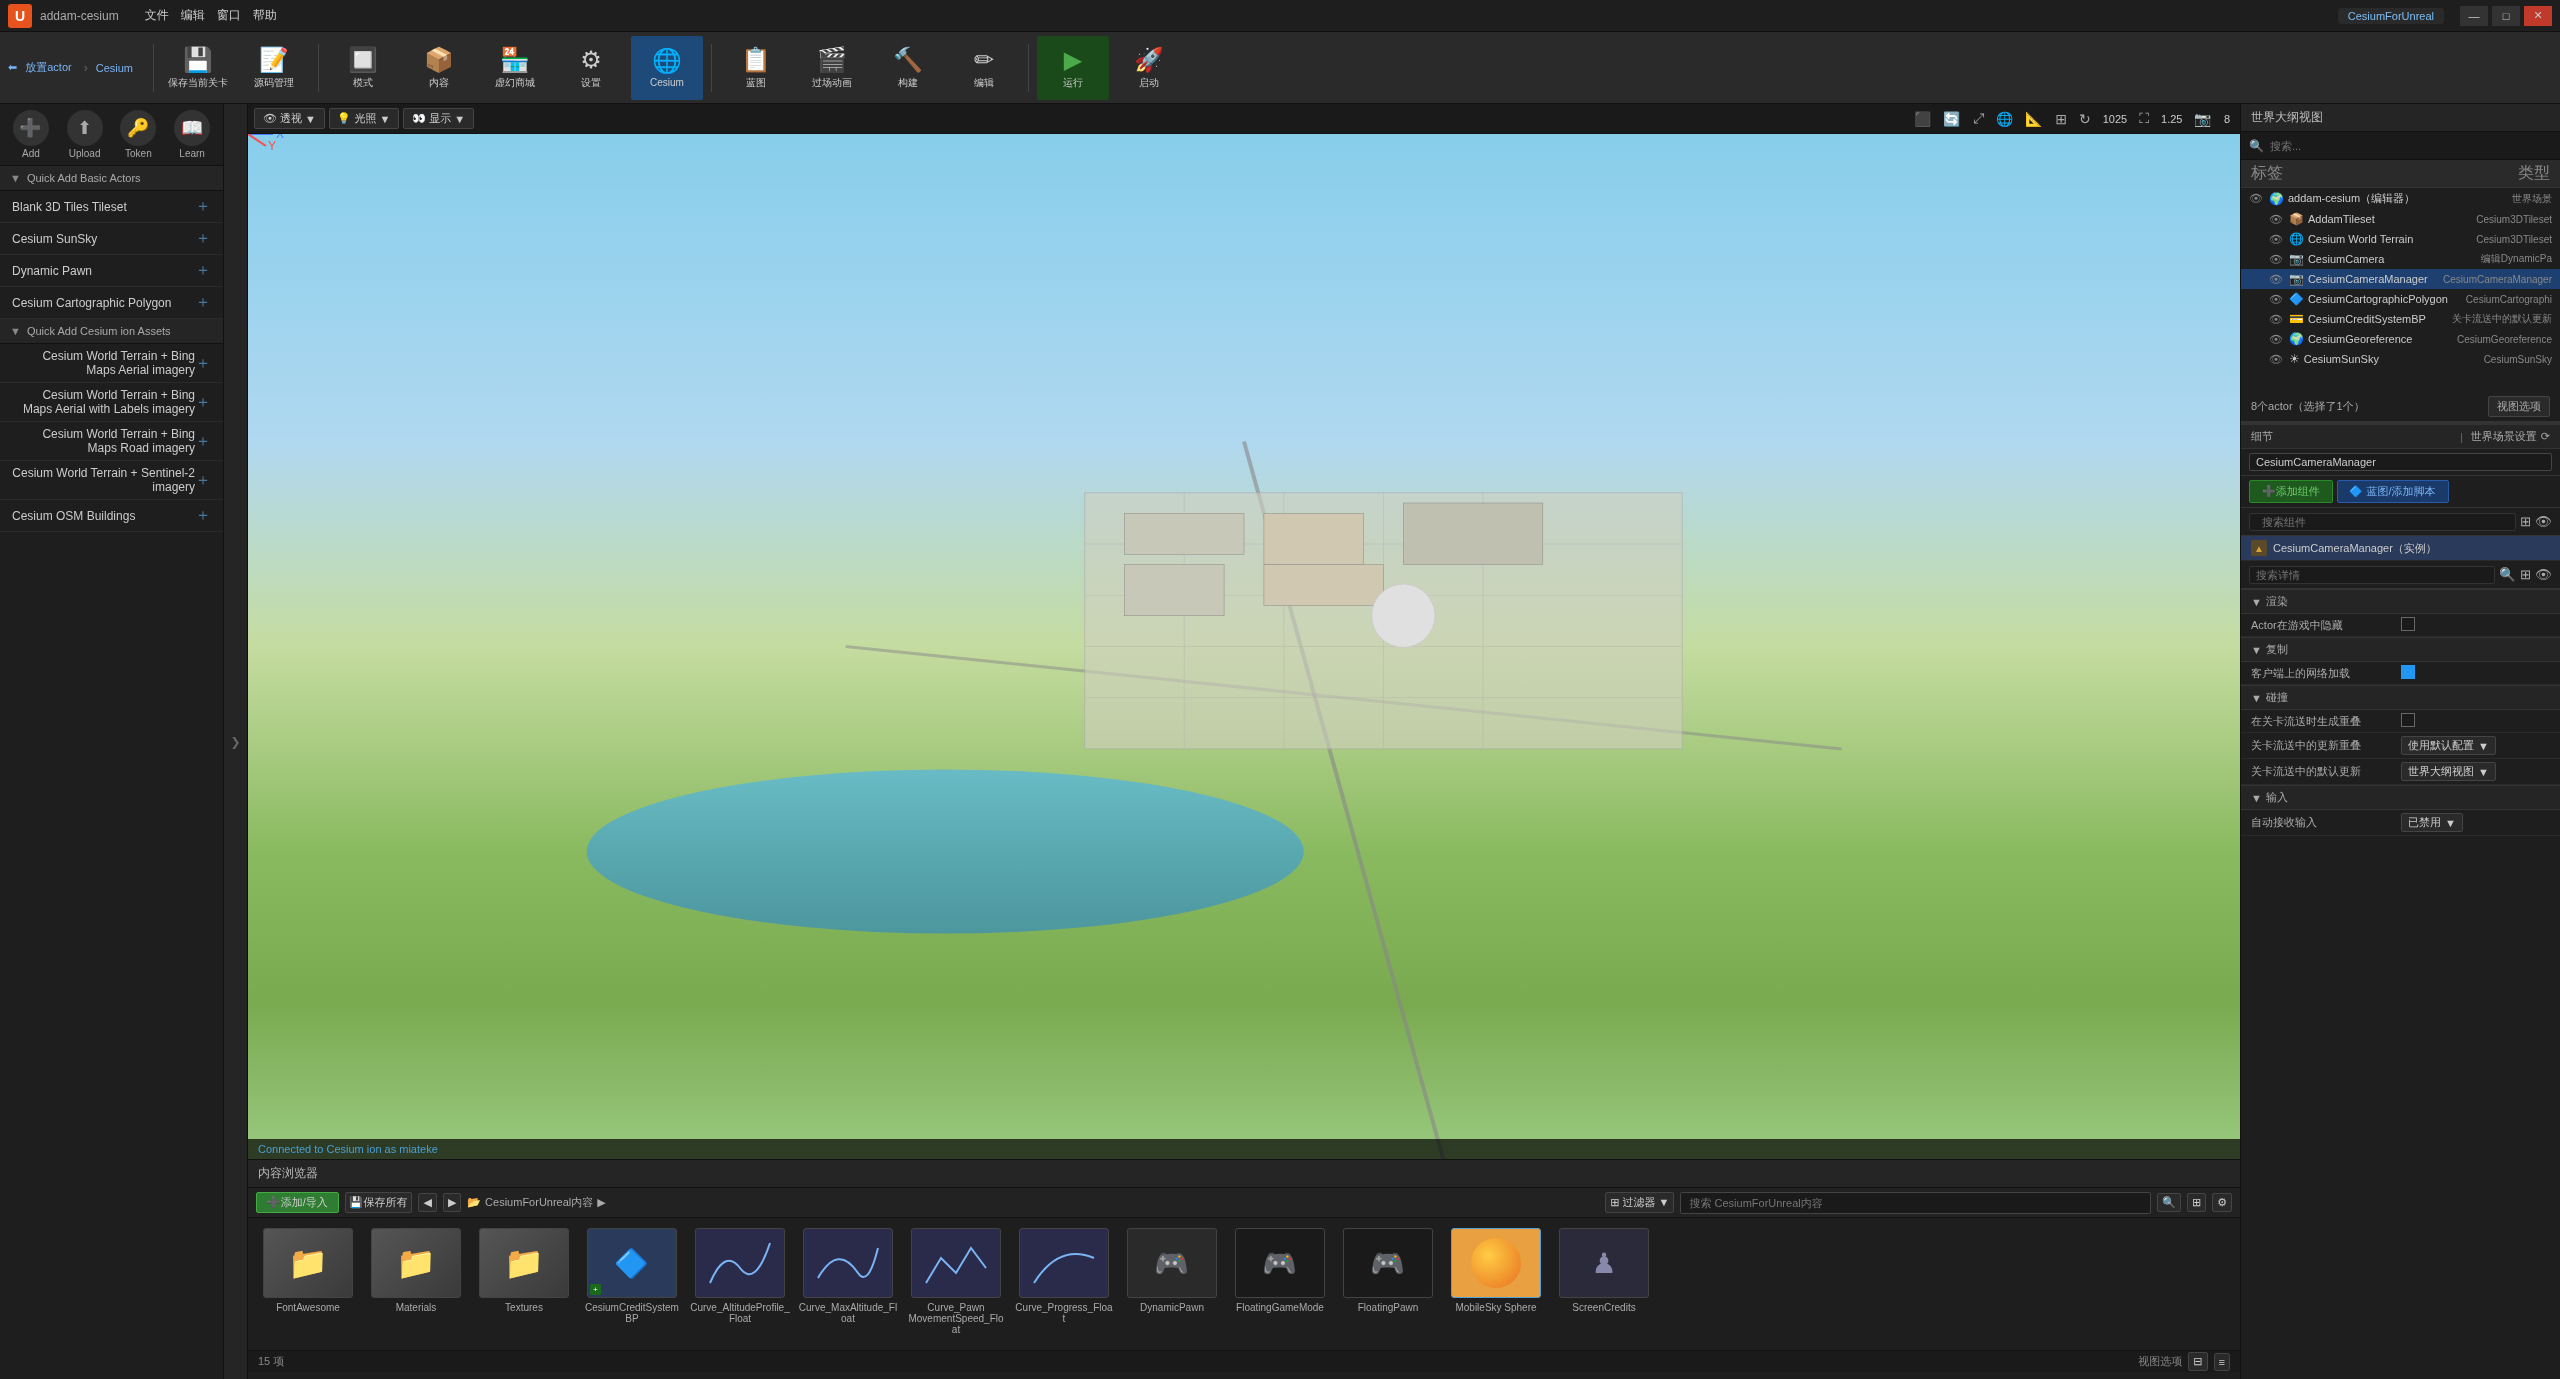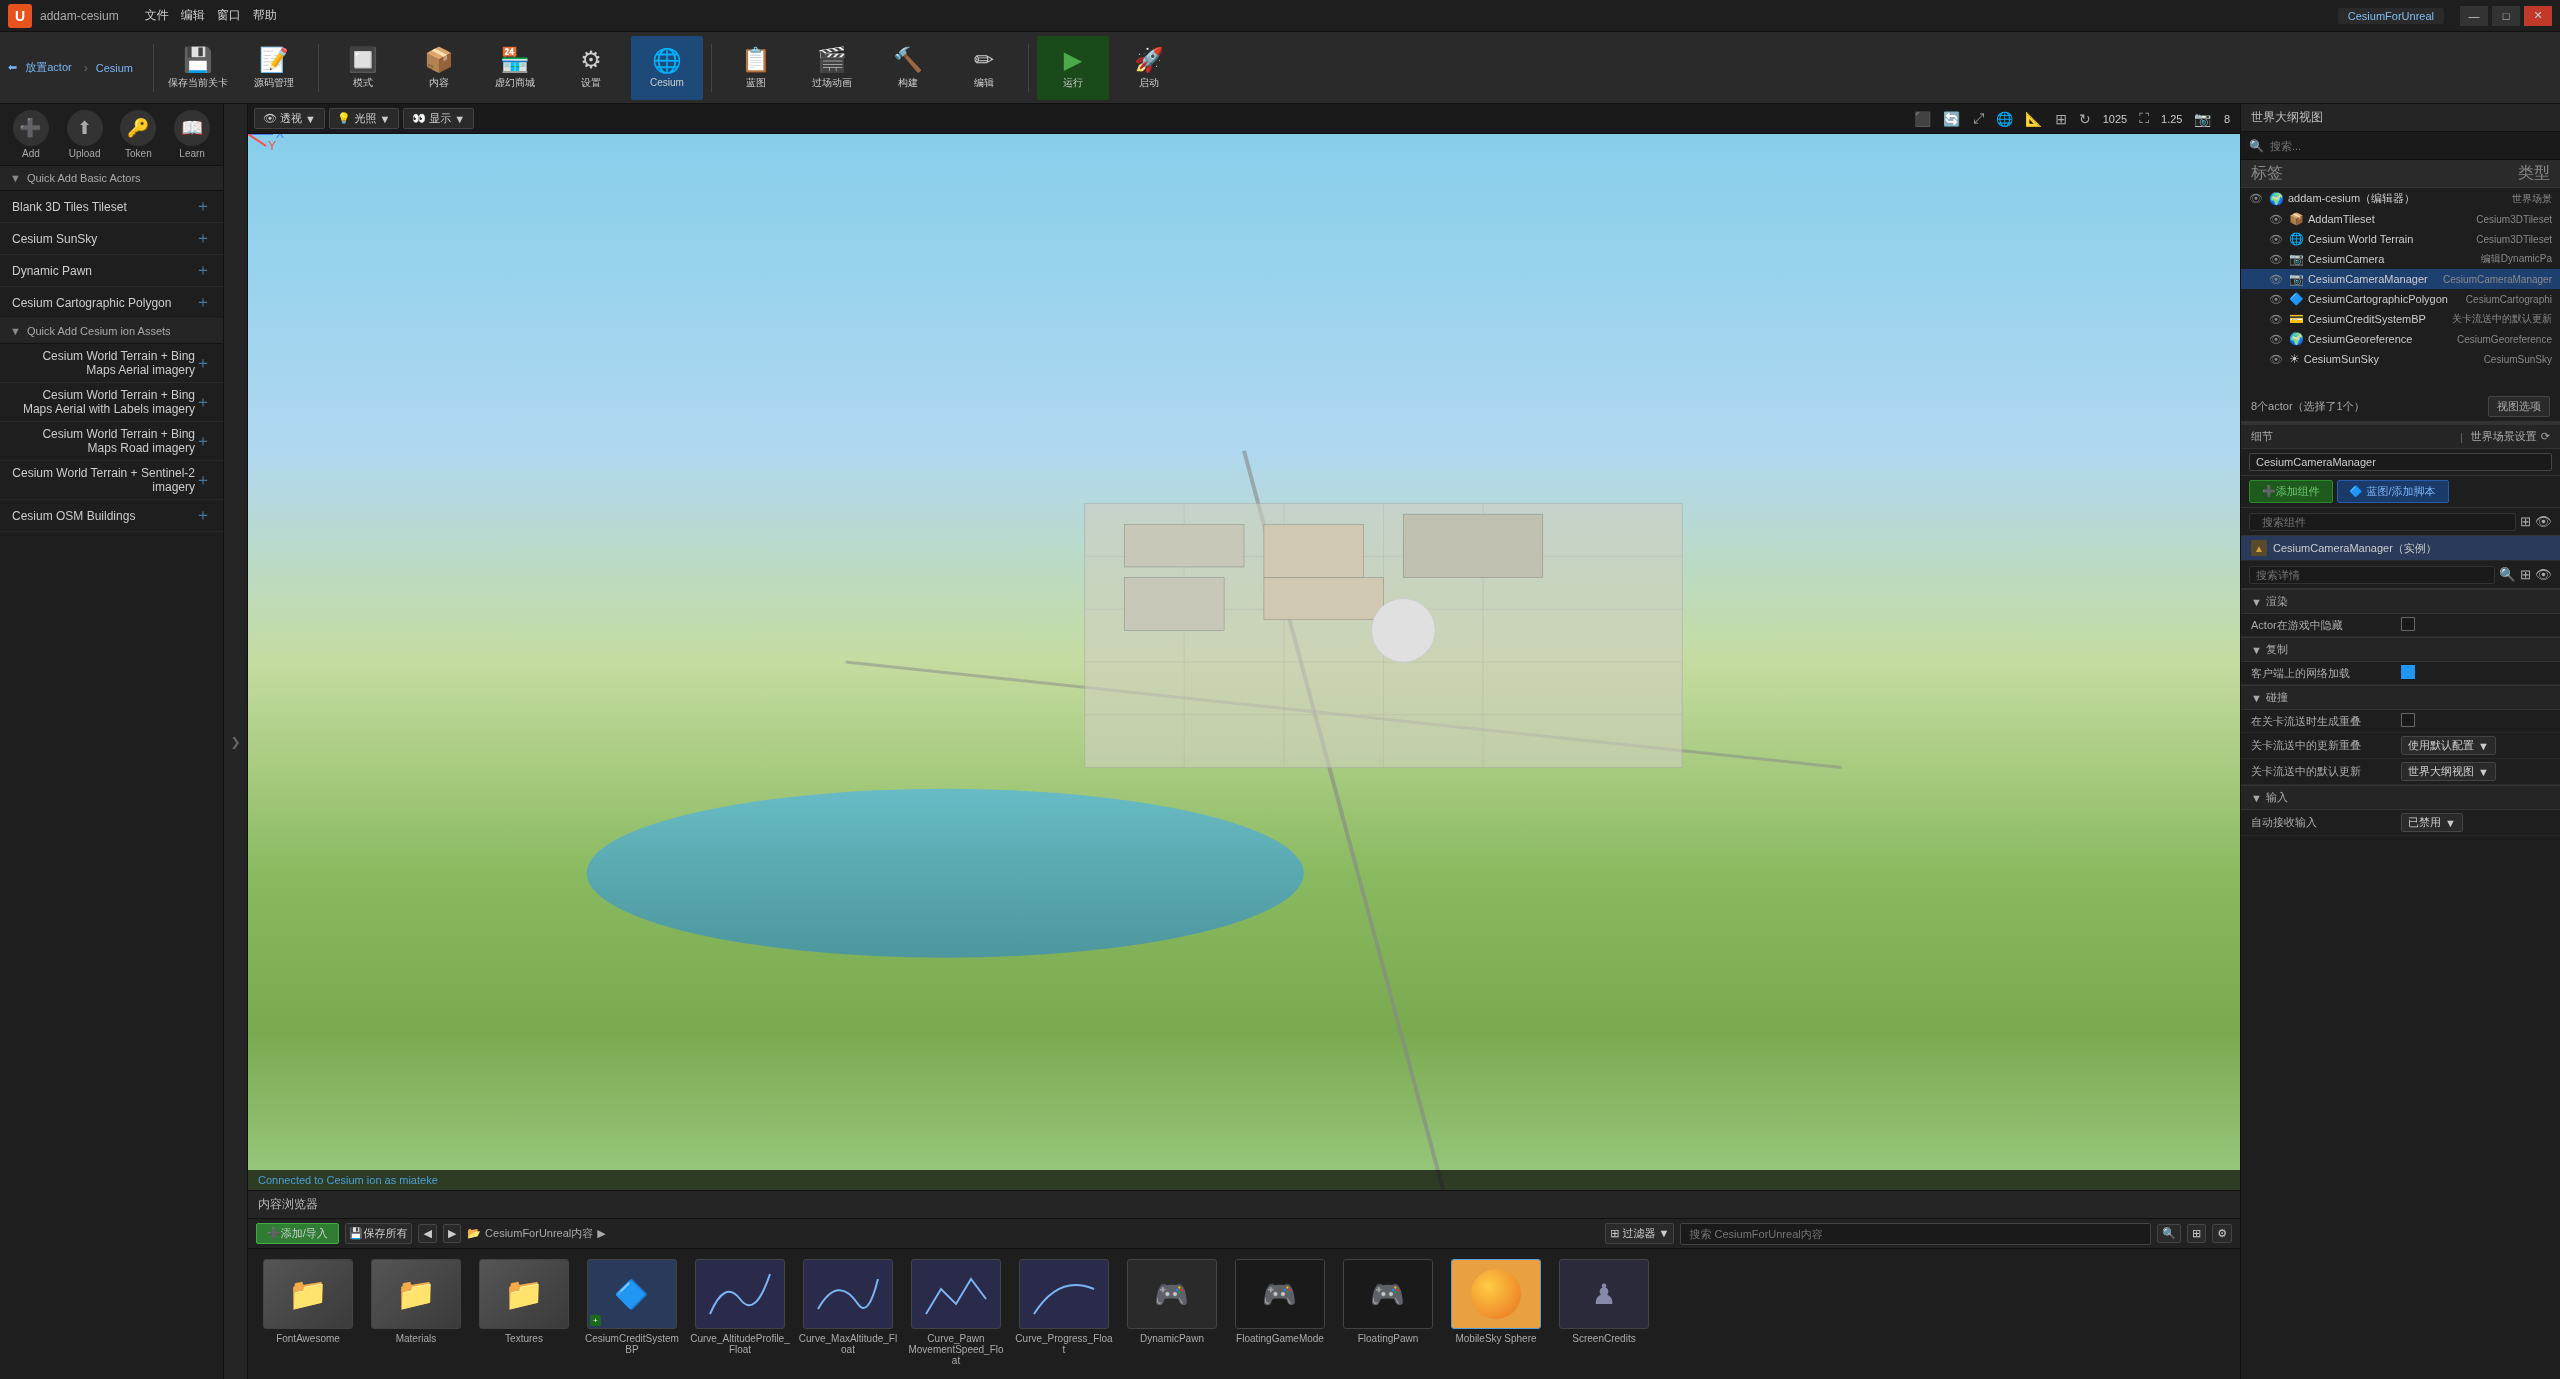--- a/index.html
+++ b/index.html
@@ -43,21 +43,21 @@
     
     #center { flex: 1; display: flex; flex-direction: column; overflow: hidden; }
     #viewport-toolbar { height: 30px; background: #1a1a1a; display: flex; align-items: center; padding: 0 6px; gap: 4px; border-bottom: 1px solid #111; }
     .vt-btn { background: #2a2a2a; border: 1px solid #444; color: #ccc; padding: 2px 8px; font-size: 11px; cursor: pointer; border-radius: 2px; display: flex; align-items: center; gap: 3px; }
     .vt-spacer { flex: 1; }
     .vt-icon-btn { background: transparent; border: none; color: #aaa; padding: 2px 4px; cursor: pointer; font-size: 14px; }
     #viewport { flex: 1; position: relative; overflow: hidden; background: #2d4a3e; }
     #viewport-img { width: 100%; height: 100%; background: linear-gradient(180deg, #87ceeb 0%, #6ab4d0 15%, #4a9080 30%, #5a8060 45%, #6a9060 55%, #8aba70 65%, #aad080 75%, #b8d890 85%, #c8e0a0 95%); position: relative; }
     
     
-    #content-browser { height: 189px; background: #1e1e1e; border-top: 1px solid #111; }
+    #content-browser { height: 220px; background: #1e1e1e; border-top: 1px solid #111; }
     #cb-header { height: 28px; background: #252525; display: flex; align-items: center; padding: 0 10px; border-bottom: 1px solid #111; }
     #cb-header .title { font-size: 12px; color: #bbb; }
     #cb-toolbar { height: 30px; background: #222; display: flex; align-items: center; padding: 0 8px; gap: 6px; border-bottom: 1px solid #111; }
     .cb-btn { background: #2e7d32; border: 1px solid #4a4; color: #ccc; padding: 2px 10px; font-size: 11px; cursor: pointer; border-radius: 2px; display: flex; align-items: center; gap: 4px; }
     .cb-btn2 { background: #2a2a2a; border: 1px solid #444; color: #ccc; padding: 2px 4px; font-size: 11px; cursor: pointer; border-radius: 2px; display: flex; align-items: center; gap: 3px; }
     #cb-path { display: flex; align-items: center; gap: 4px; flex: 1; font-size: 11px; color: #aaa; }
     #cb-search { flex: 0.4; height: 22px; background: #1a1a1a; border: 1px solid #444; color: #ccc; padding: 0 8px; font-size: 11px; border-radius: 2px; }
     #cb-content { display: flex; gap: 8px; padding: 10px; overflow-x: auto; height: calc(220px - 88px); }
     .cb-item { display: flex; flex-direction: column; align-items: center; width: 100px; cursor: pointer; }
     .cb-thumb { width: 90px; height: 70px; background: #333; border: 1px solid #444; border-radius: 3px; display: flex; align-items: center; justify-content: center; font-size: 28px; margin-bottom: 4px; overflow: hidden; position: relative; }

